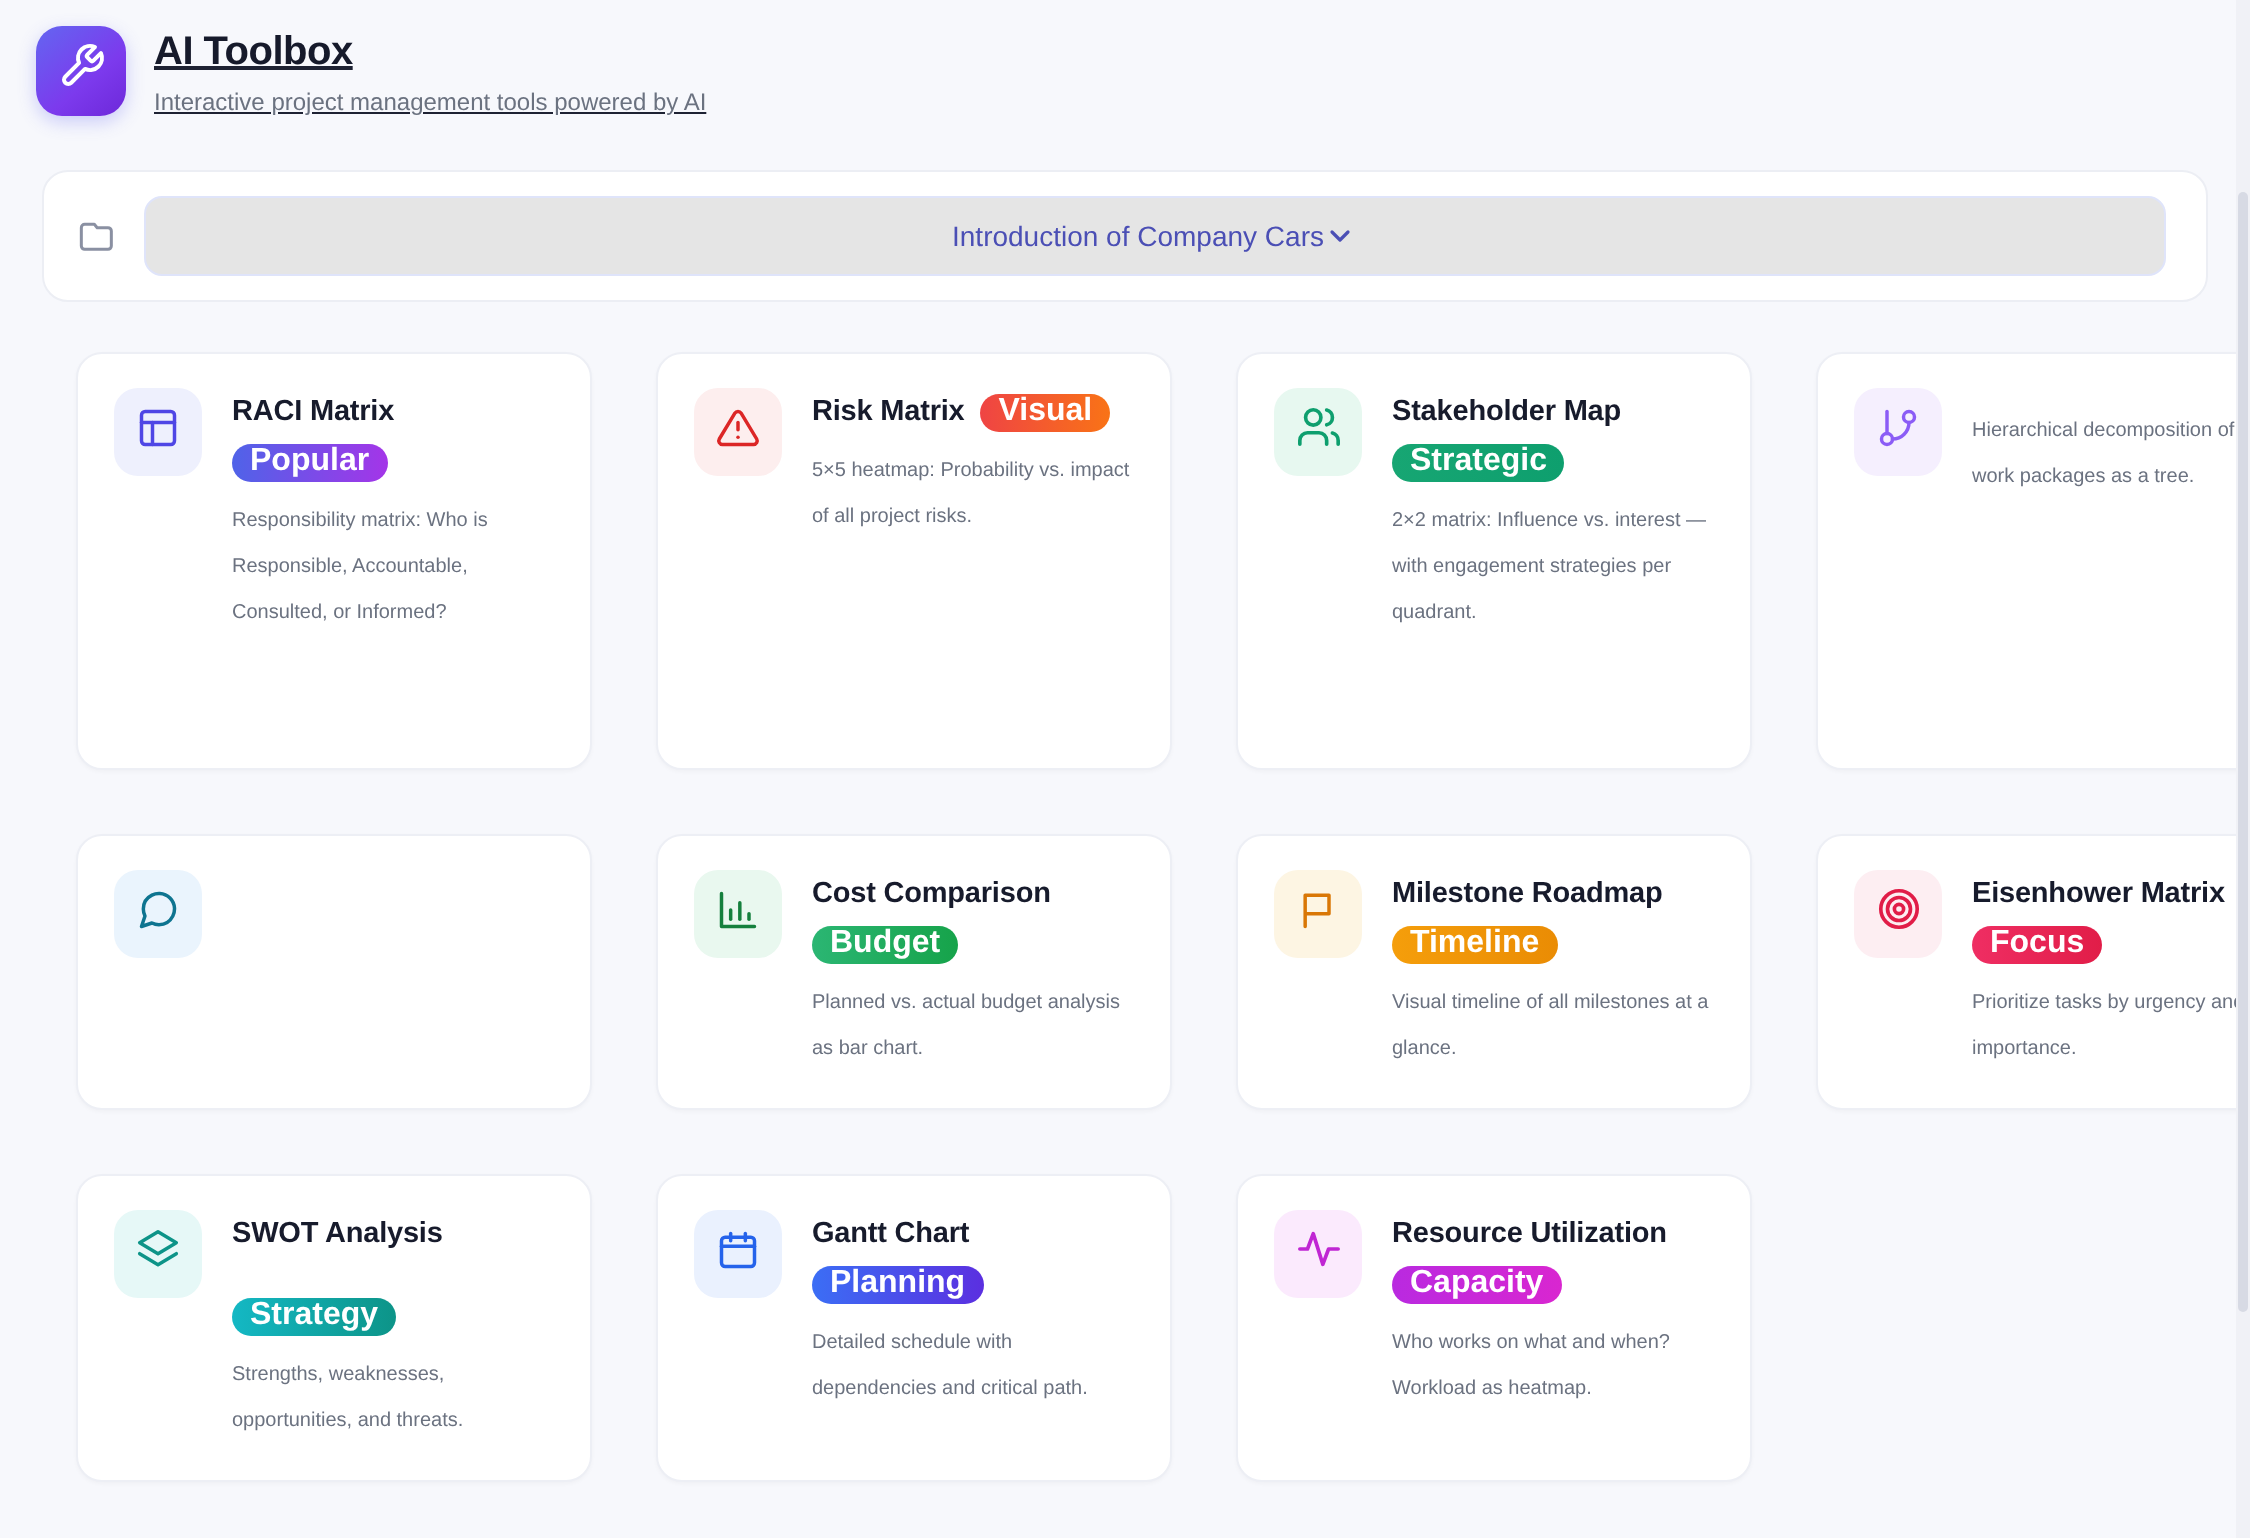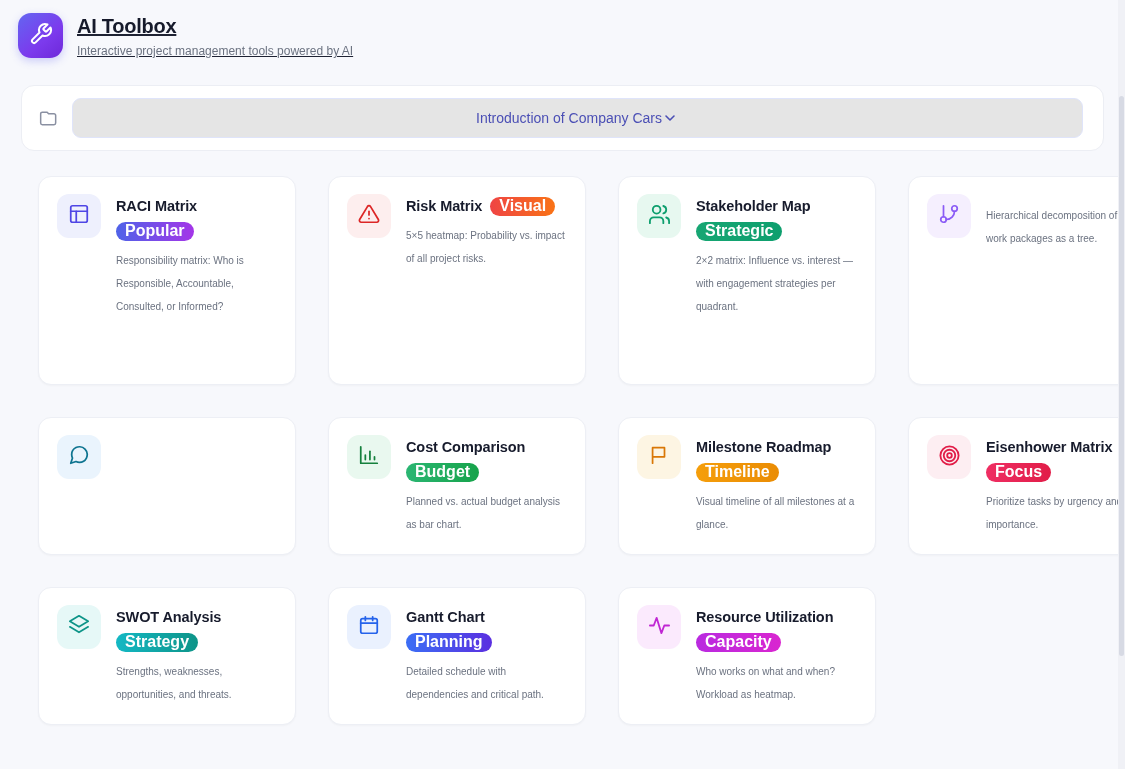--- a/index.html
+++ b/index.html
@@ -397,21 +397,21 @@
         <span>
           <svg width="22" height="22" viewBox="0 0 24 24" fill="none" stroke="currentColor" stroke-width="1.9" stroke-linecap="round" stroke-linejoin="round">
             <polygon points="12 2 22 8 12 14 2 8 12 2"></polygon>
               <polyline points="2 14 12 20 22 14"></polyline>
           </svg>
         </span>
       </div>
       <div class="card-body">
         <div class="card-title-row" style="display:block">
           <div class="card-title">SWOT Analysis</div>
-          <span class="badge" style="background:linear-gradient(90deg,#14b8c4,#0d9488);margin-top:6px">Strategy</span>
+          <span class="badge" style="background:linear-gradient(90deg,#14b8c4,#0d9488);margin-top:22px">Strategy</span>
         </div>
         <div class="card-desc">Strengths, weaknesses, opportunities, and threats.</div>
       </div>
     </div>
 
     <div class="tool-card">
       <div class="card-icon" style="background:#eaf1fe;color:#2563eb">
         <span>
           <svg width="22" height="22" viewBox="0 0 24 24" fill="none" stroke="currentColor" stroke-width="1.9" stroke-linecap="round" stroke-linejoin="round">
             <rect x="3" y="5" width="18" height="16" rx="2"></rect>

